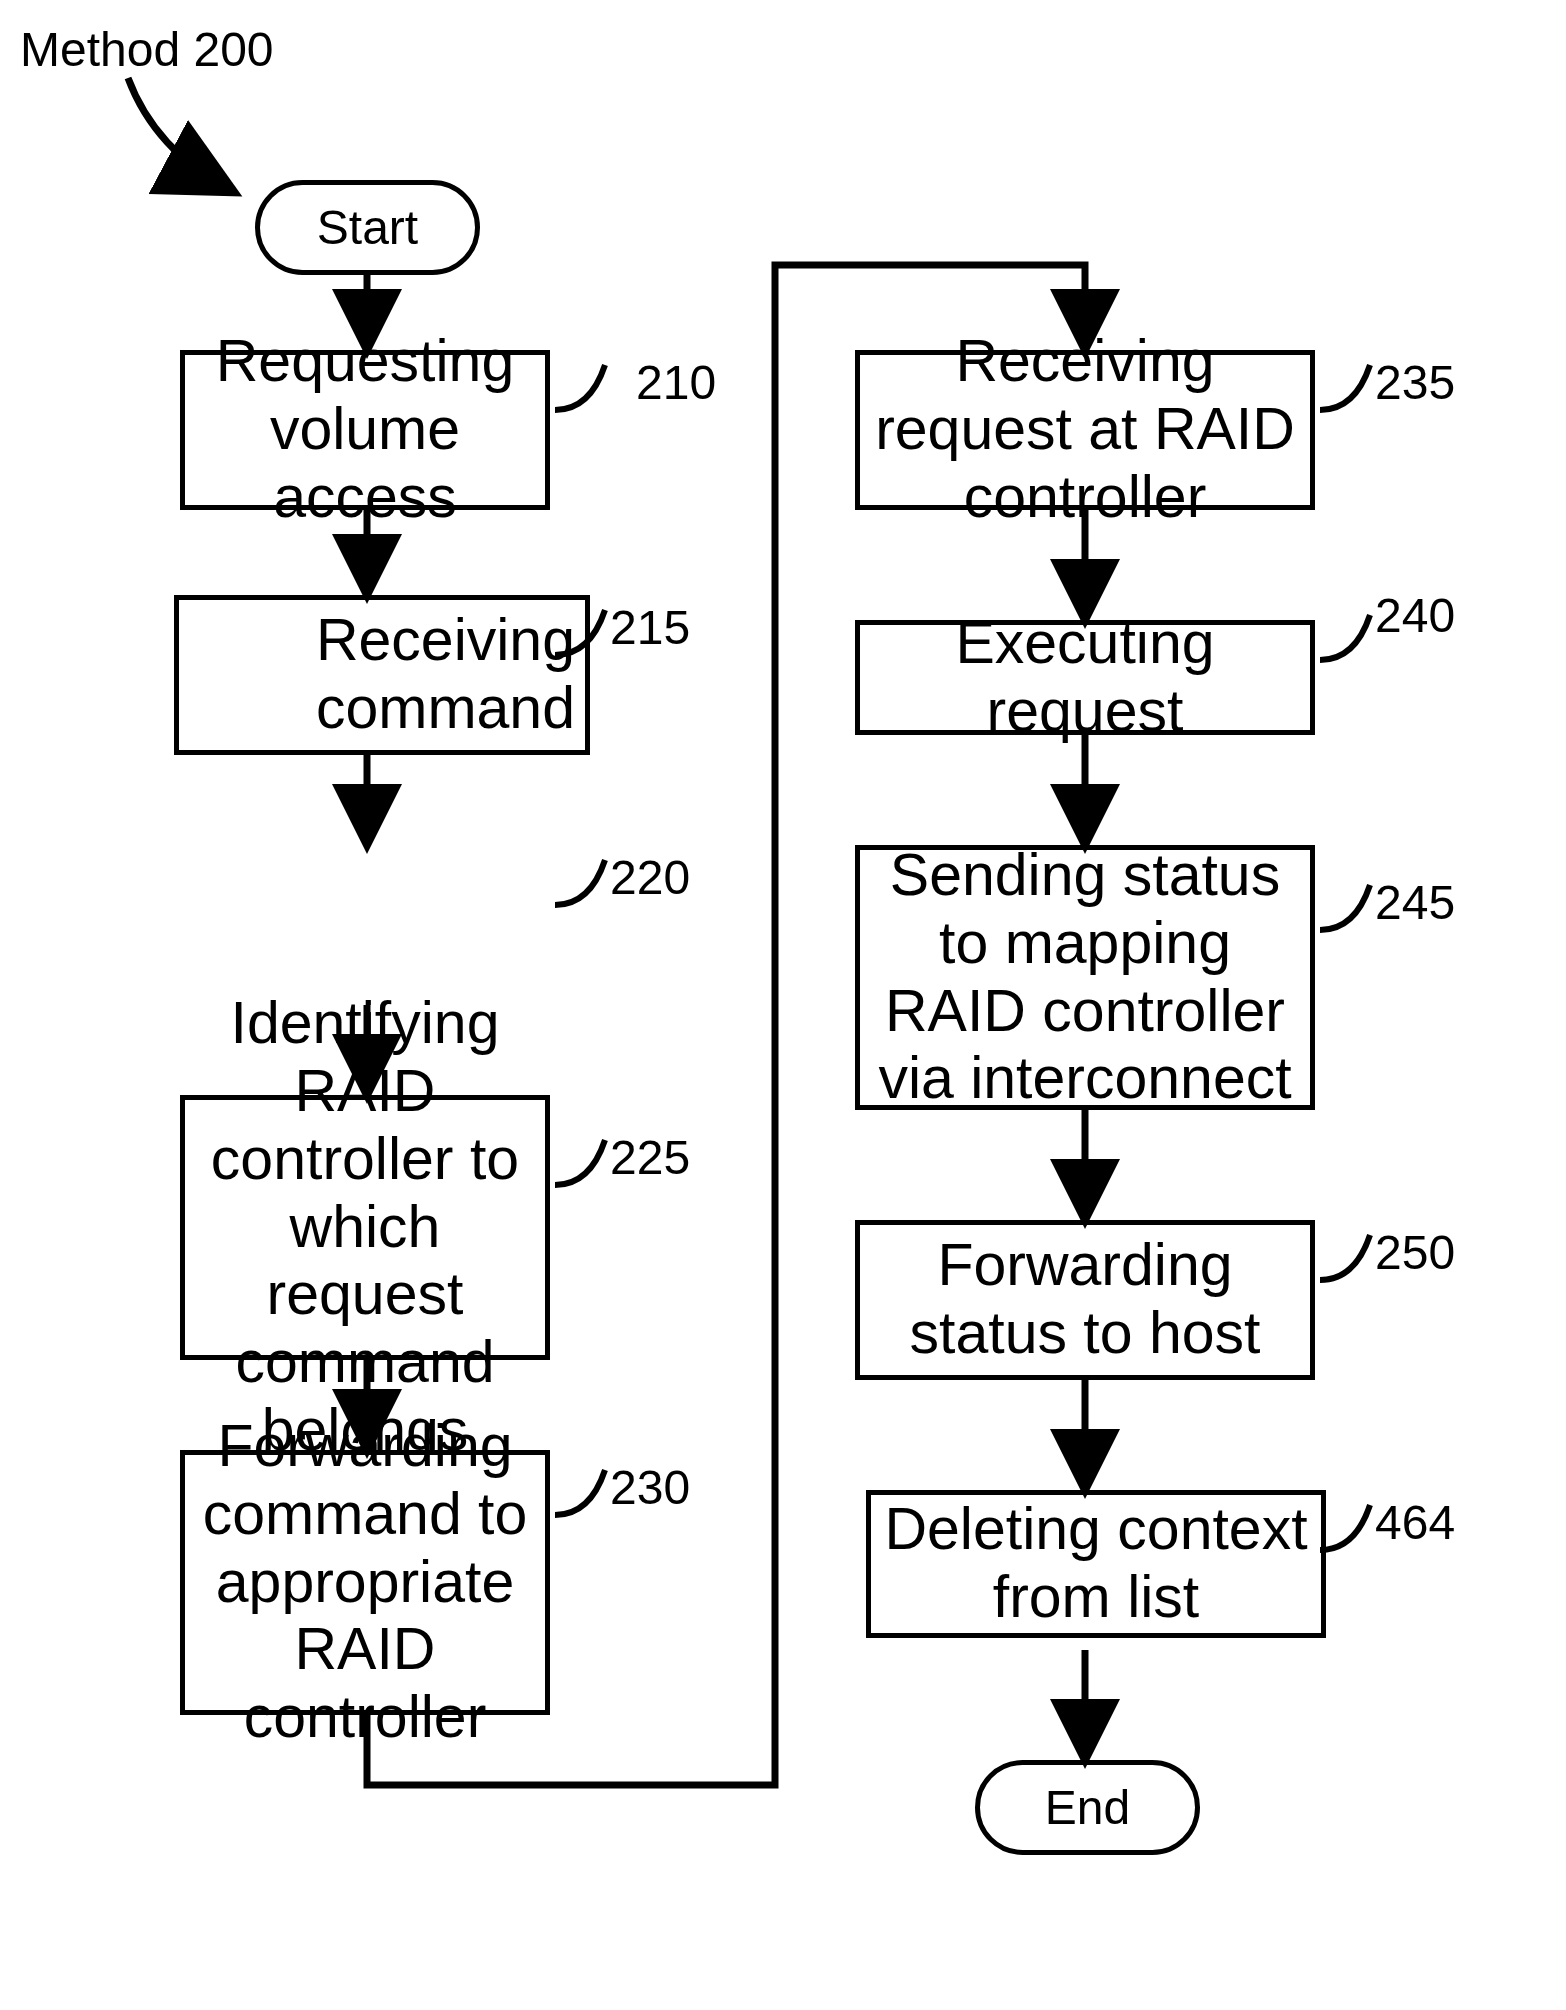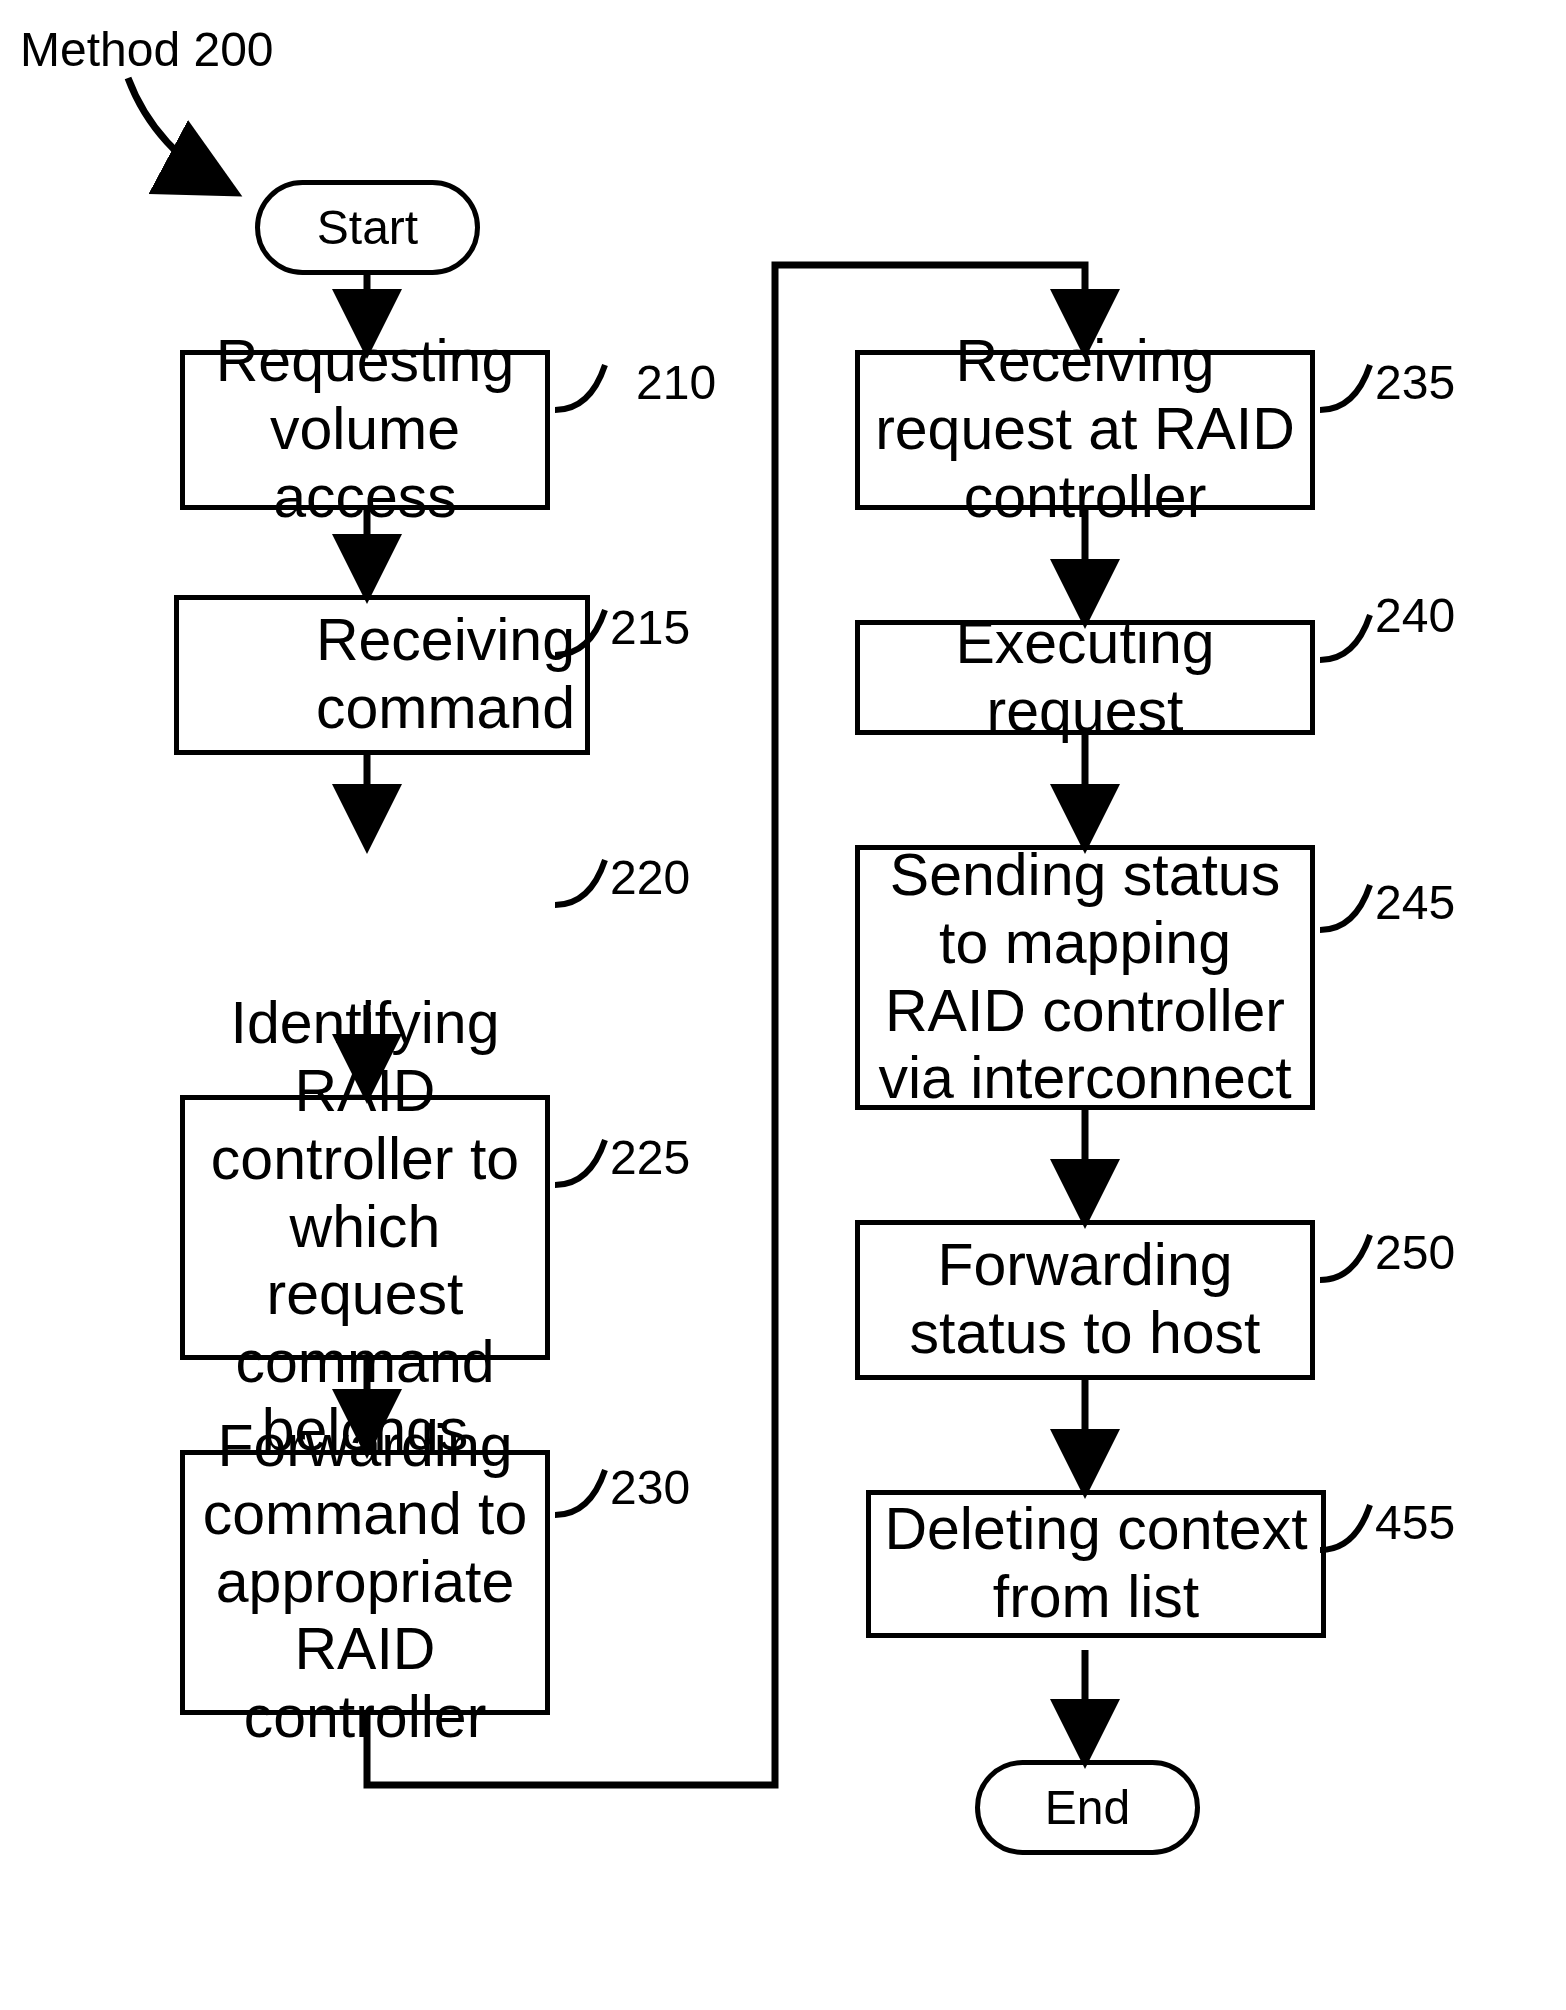--- a/index.html
+++ b/index.html
@@ -141,21 +141,21 @@
     <span>Forwarding status to host</span>
   </div>
   <div class="node-label" style="left:1375px; top:1225px;">250</div>
   <svg class="conn" style="left:1315px; top:1225px; width:70px; height:60px;">
     <path d="M5,55 Q40,55 55,10" fill="none" stroke="#000" stroke-width="6"></path>
   </svg>
 
   <div class="box" style="left:855px; top:1490px; width:460px; height:148px;margin-left:11px;">
     <span>Deleting context from list</span>
   </div>
-  <div class="node-label" style="left:1375px; top:1495px;">455</div>
+  <div class="node-label" style="left:1375px; top:1495px;">464</div>
   <svg class="conn" style="left:1315px; top:1495px; width:70px; height:60px;">
     <path d="M5,55 Q40,55 55,10" fill="none" stroke="#000" stroke-width="6"></path>
   </svg>
 
   <div class="terminator" style="left:975px; top:1760px; width:225px; height:95px;">
     <span>End</span>
   </div>
 
   <svg class="conn" style="left:0; top:0; width:1566px; height:2010px;">
     <defs>

